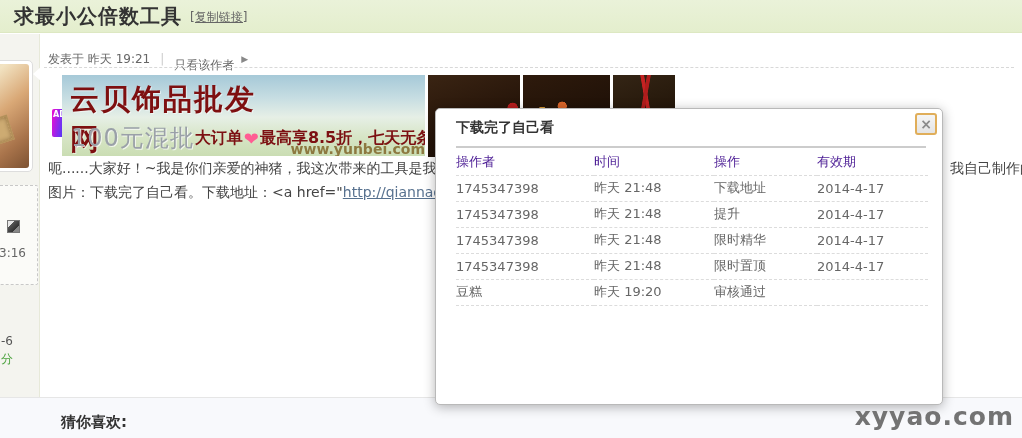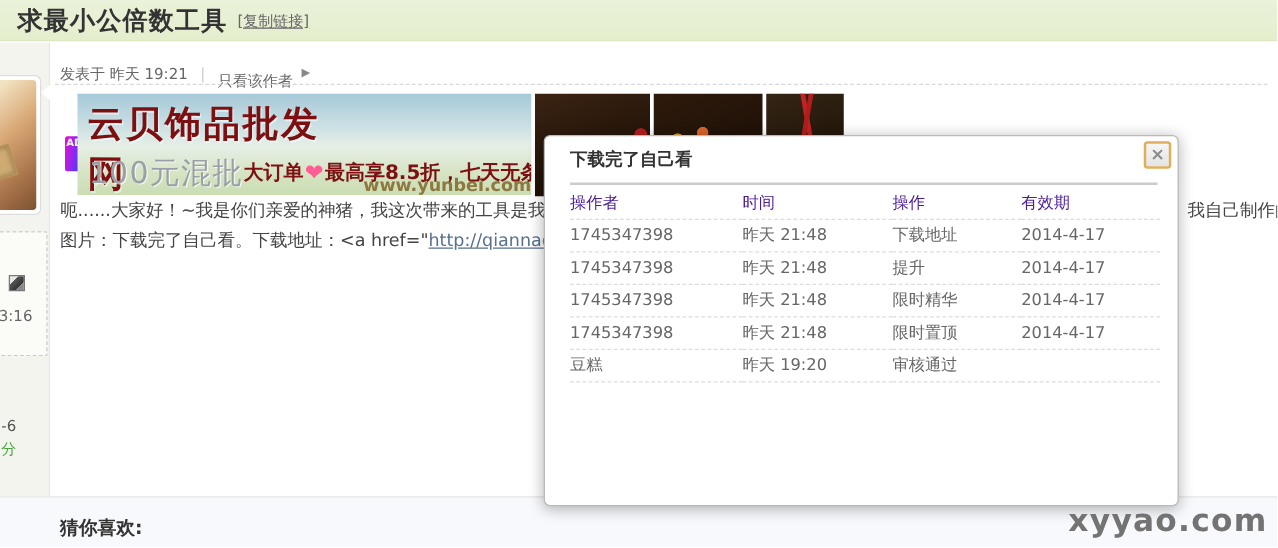--- a/index.html
+++ b/index.html
@@ -122,21 +122,21 @@
   .op-table { position:absolute; left:20px; top:40px; width:472px; border-collapse:collapse; table-layout:fixed; }
   .op-table th { text-align:left; font-weight:normal; font-size:13px; color:#4c1d95; height:26px; border-bottom:1px dashed #dcdcdc; }
   .op-table td { font-size:13px; color:#666; height:26px; border-bottom:1px dashed #dcdcdc; }
   .col1 { width:138px; } .col2 { width:120px; } .col3 { width:103px; } .col4 { width:111px; }
 
   
   .page-bottom {
     position:absolute; left:0; top:397px; width:1022px; height:41px;
     background:#f8f9fc; border-top:1px solid #e6e6e6;
   }
-  .guess-like { position:absolute; left:48px; top:413px; font-size:15px; font-weight:bold; color:#333; }
+  .guess-like { position:absolute; left:61px; top:413px; font-size:15px; font-weight:bold; color:#333; }
   .watermark {
     position:absolute; right:8px; top:402px; z-index:20;
     font-size:25px; font-weight:bold; color:#737373; letter-spacing:1px;
   }
 </style>
 </head>
 <body>
 
 <div class="stage">
 

